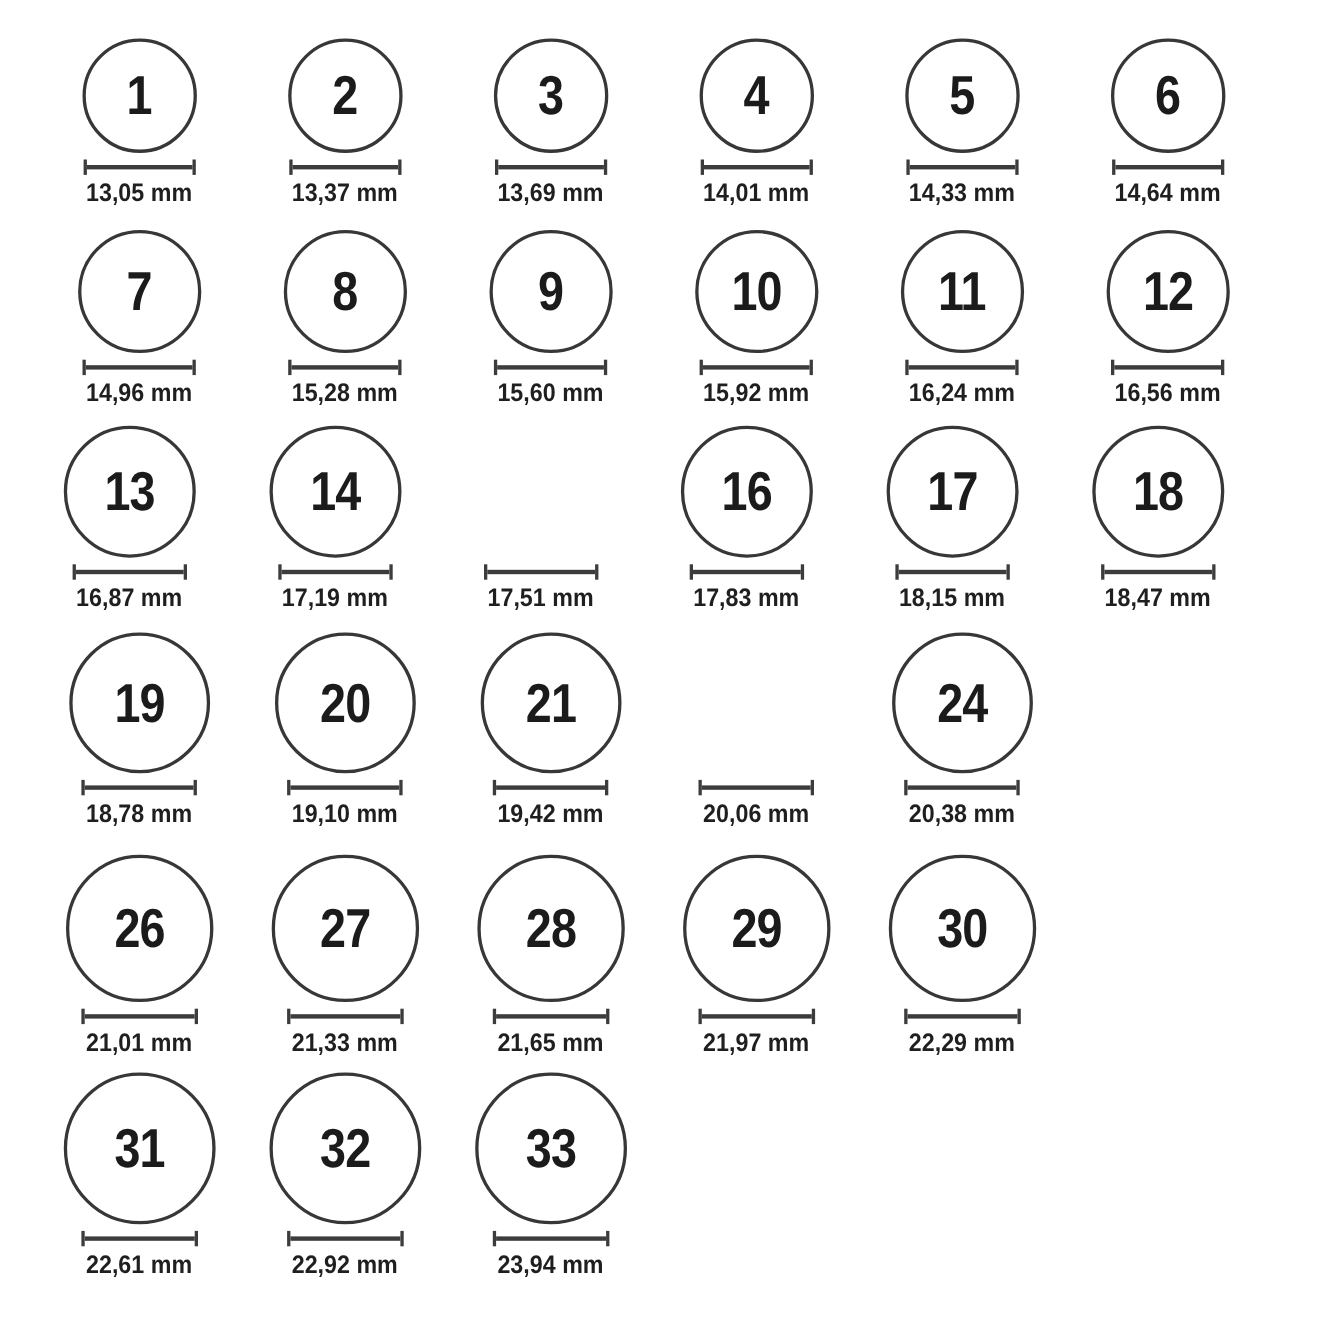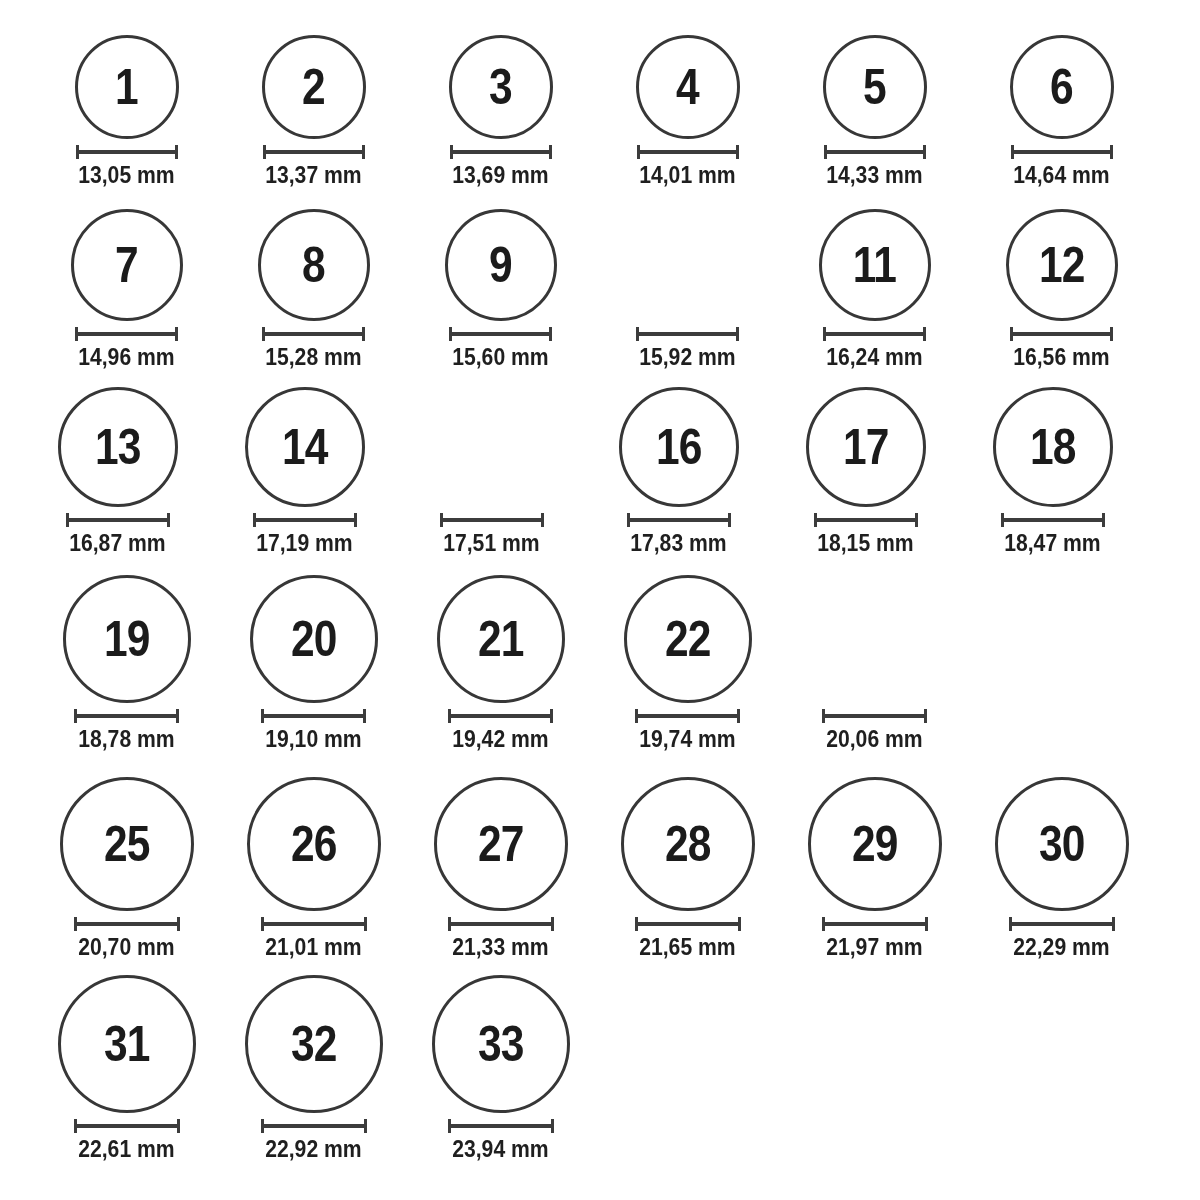--- a/index.html
+++ b/index.html
@@ -150,20 +150,23 @@
         <span class="mm">15,28 mm</span>
       </div>
       <div class="cell">
         <div class="circle">
           <span class="num">9</span>
         </div>
         <div class="measure"></div>
         <span class="mm">15,60 mm</span>
       </div>
       <div class="cell">
+        <div class="circle">
+          <span class="num">10</span>
+        </div>
         <div class="measure"></div>
         <span class="mm">15,92 mm</span>
       </div>
       <div class="cell">
         <div class="circle">
           <span class="num">11</span>
         </div>
         <div class="measure"></div>
         <span class="mm">16,24 mm</span>
       </div>
@@ -232,39 +235,32 @@
         <span class="mm">19,10 mm</span>
       </div>
       <div class="cell">
         <div class="circle">
           <span class="num">21</span>
         </div>
         <div class="measure"></div>
         <span class="mm">19,42 mm</span>
       </div>
       <div class="cell">
-        <div class="circle">
-          <span class="num">22</span>
-        </div>
-        <div class="measure"></div>
-        <span class="mm">19,74 mm</span>
-      </div>
-      <div class="cell">
         <div class="measure"></div>
         <span class="mm">20,06 mm</span>
       </div>
+      <div class="cell">
+        <div class="circle">
+          <span class="num">24</span>
+        </div>
+        <div class="measure"></div>
+        <span class="mm">20,38 mm</span>
+      </div>
     </div>
     <div class="row r4">
-      <div class="cell">
-        <div class="circle">
-          <span class="num">25</span>
-        </div>
-        <div class="measure"></div>
-        <span class="mm">20,70 mm</span>
-      </div>
       <div class="cell">
         <div class="circle">
           <span class="num">26</span>
         </div>
         <div class="measure"></div>
         <span class="mm">21,01 mm</span>
       </div>
       <div class="cell">
         <div class="circle">
           <span class="num">27</span>

